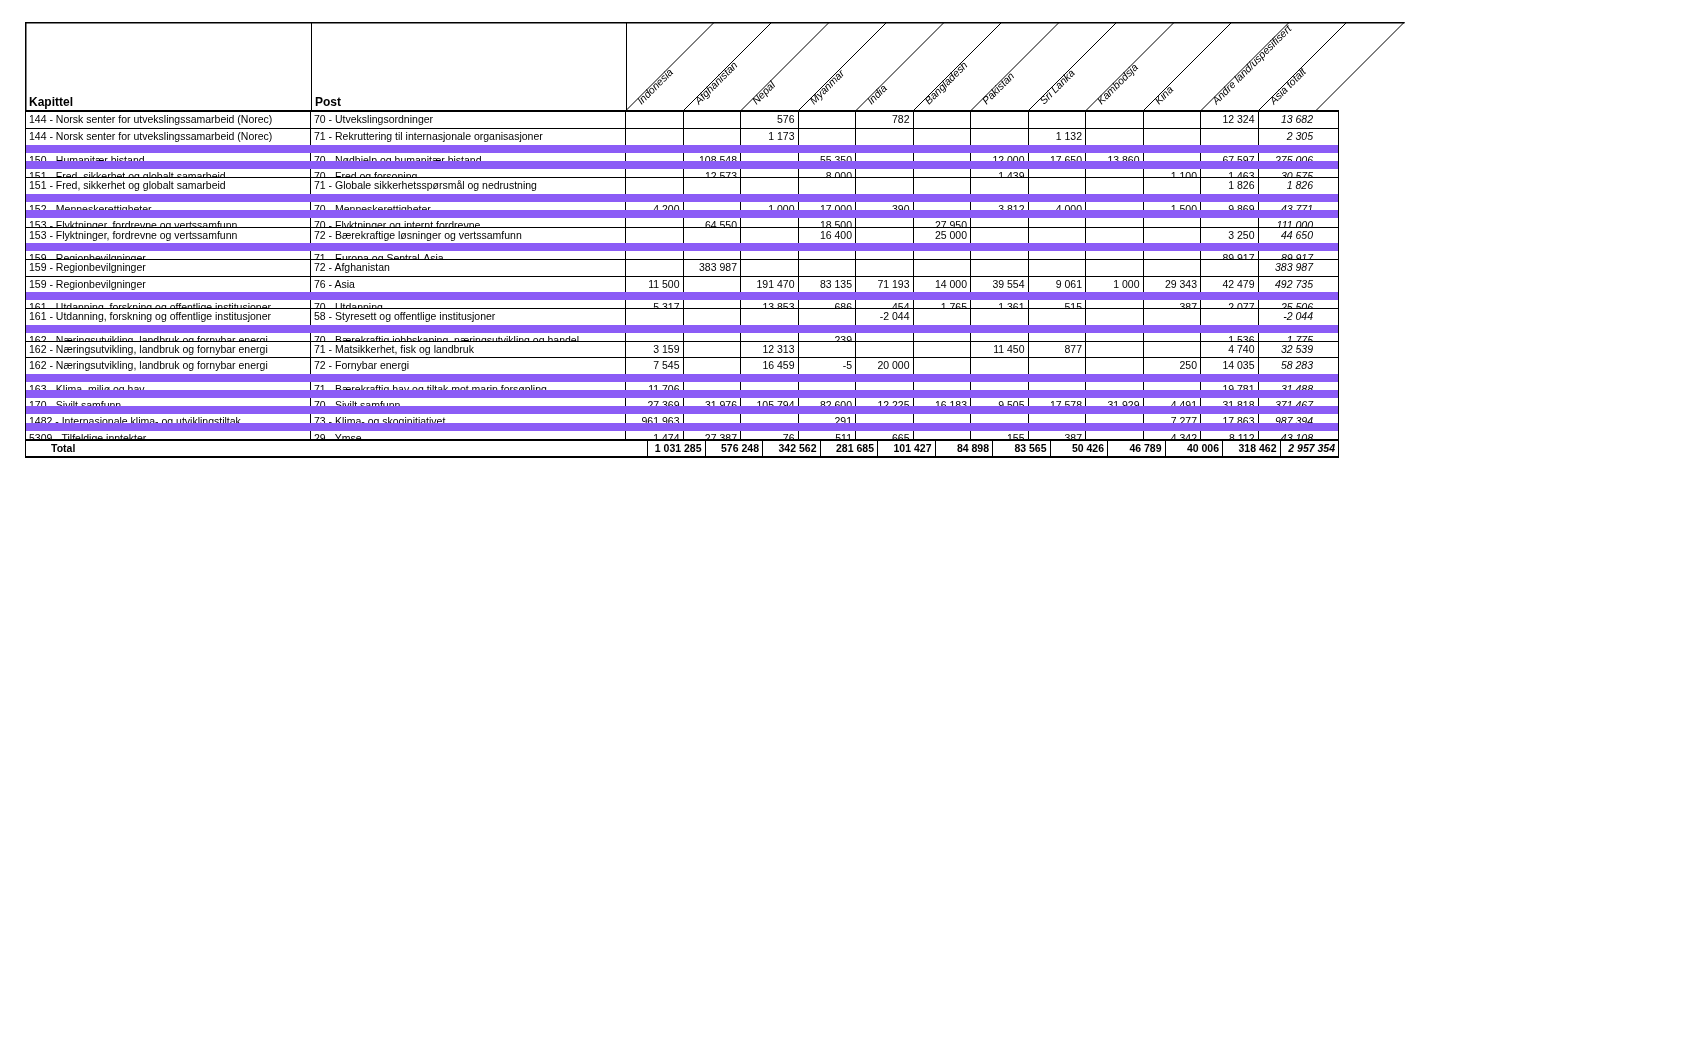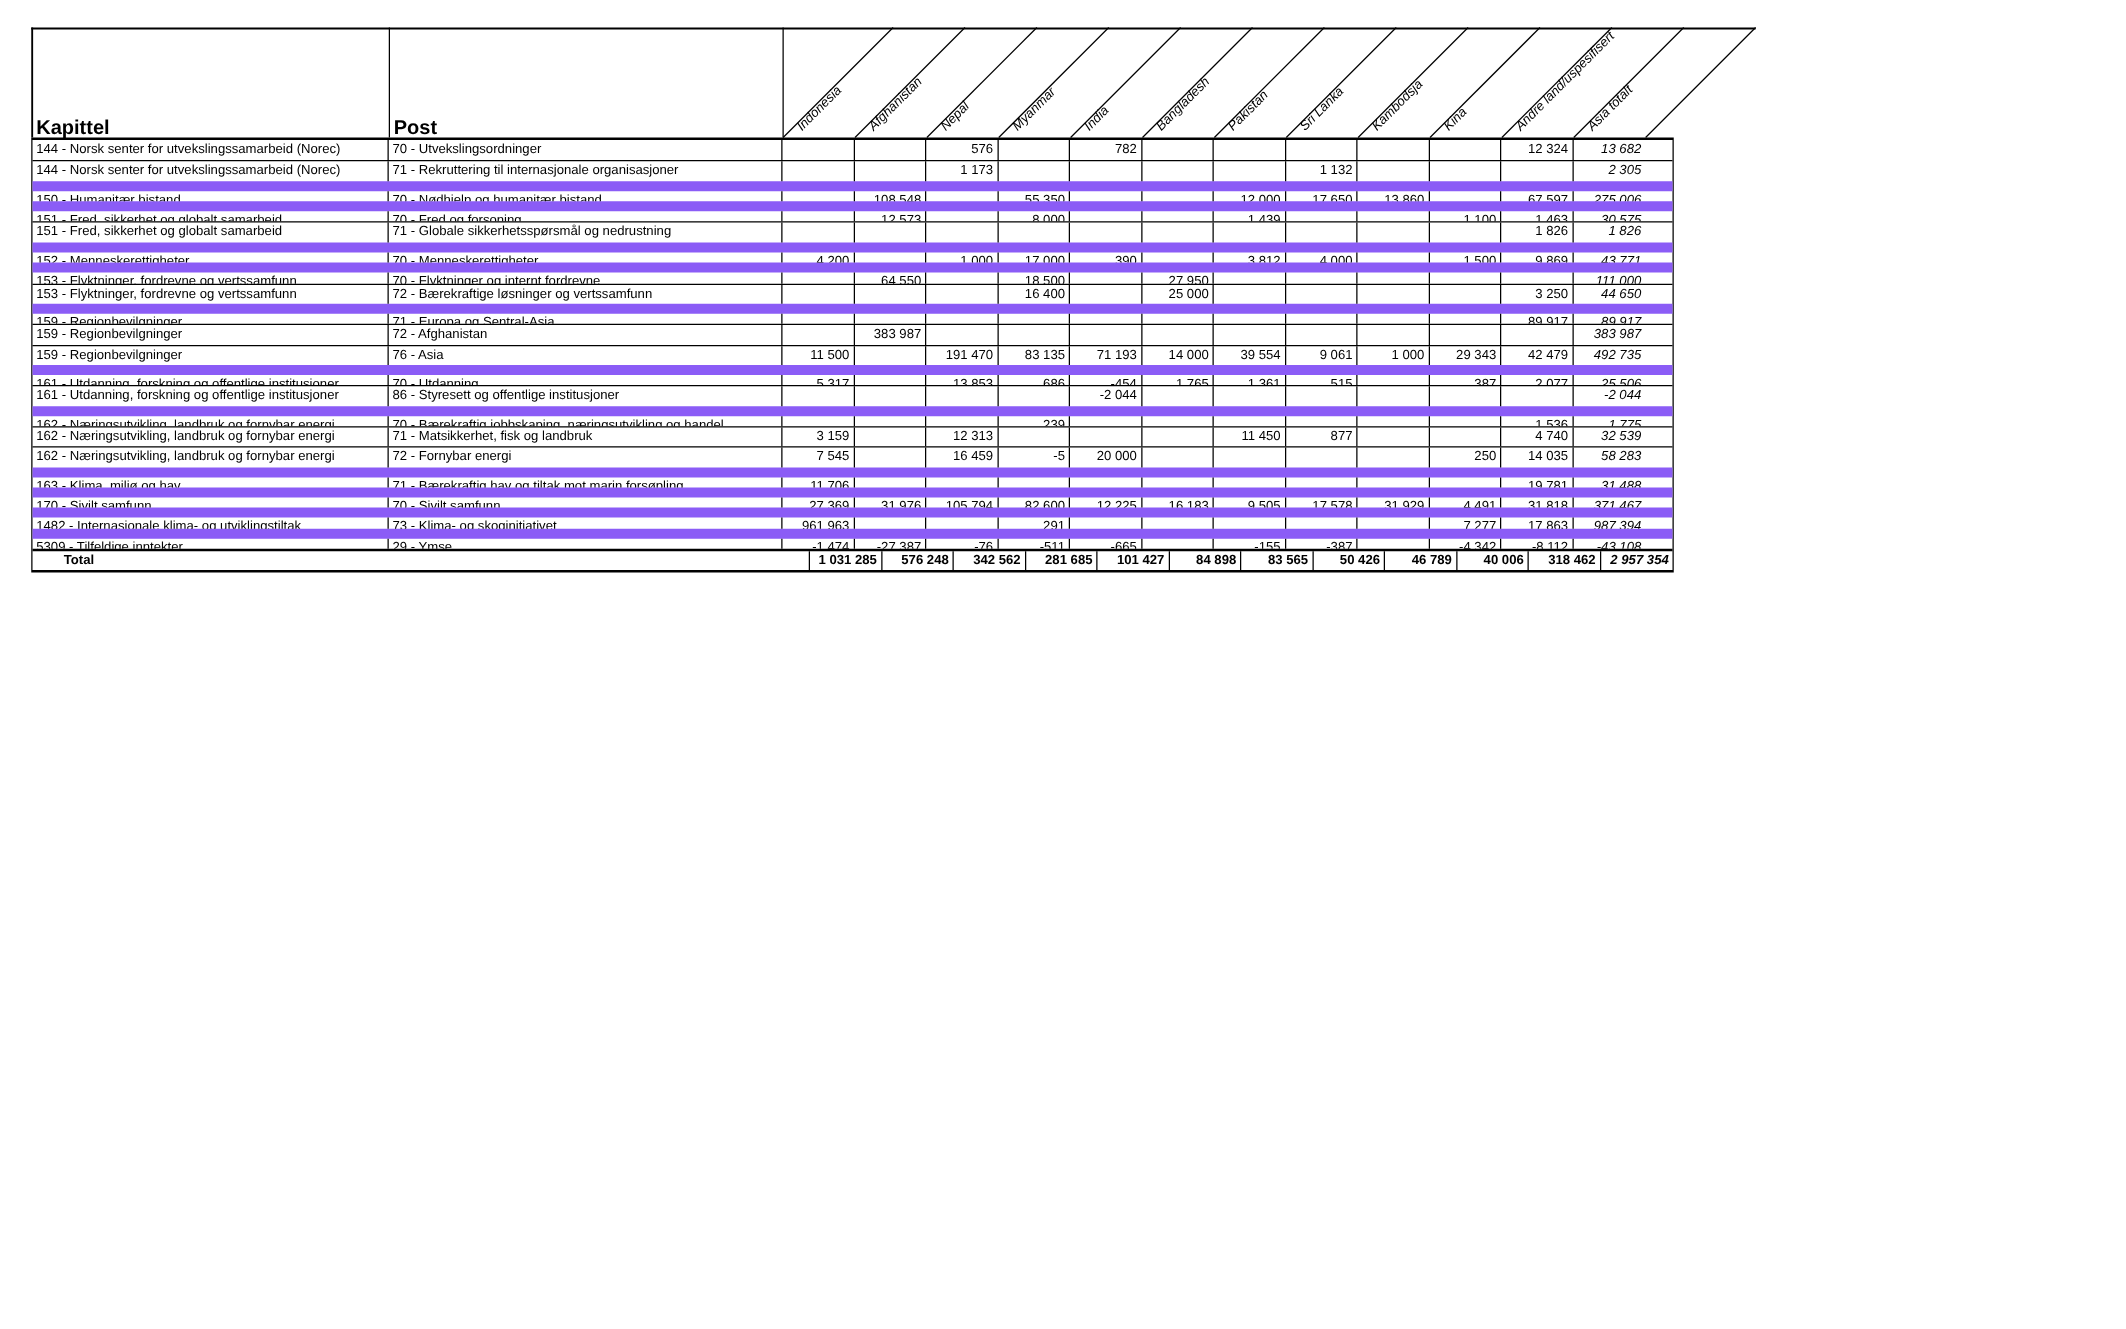--- a/index.html
+++ b/index.html
@@ -4,21 +4,21 @@
 <style>
   html,body{margin:0;padding:0;}
   body{
     width:1701px;height:1063px;background:#ffffff;
     font-family:"Liberation Sans",sans-serif;color:#000;
     position:relative;overflow:hidden;
   }
   #table{position:absolute;left:25px;top:22px;}
   .header{position:relative;width:1293px;height:88px;}
   #hdr-svg{position:absolute;left:0;top:0;overflow:visible;}
-  .hlabel{position:absolute;bottom:1px;font-weight:bold;font-size:16px;line-height:13px;}
+  .hlabel{position:absolute;bottom:1px;font-weight:bold;font-size:12px;line-height:13px;}
   #lbl-kapittel{left:4px;}
   #lbl-post{left:290px;}
   .country-label{font-size:10.5px;font-style:italic;font-family:"Liberation Sans",sans-serif;fill:#000;}
   .grid{display:inline-block;border:1.5px solid #000;border-top:2px solid #000;border-bottom:2px solid #000;}
   .row{display:flex;height:16.36px;box-sizing:border-box;border-top:1px solid #000;}
   .row:first-child{border-top:none;}
   .row.gs{border-top:8px solid #8b5cf6;}
   .row.total{font-weight:bold;border-top:2px solid #000;}
   .cell{box-sizing:border-box;border-right:1px solid #000;font-size:10.5px;line-height:14.5px;
         white-space:nowrap;overflow:hidden;height:100%;}
@@ -242,21 +242,21 @@
         <div class="cell c-num">-454</div>
         <div class="cell c-num">1 765</div>
         <div class="cell c-num">1 361</div>
         <div class="cell c-num">515</div>
         <div class="cell c-num"></div>
         <div class="cell c-num">387</div>
         <div class="cell c-num">2 077</div>
         <div class="cell c-num">25 506</div>
       </div><div class="row">
         <div class="cell c-kap">161 - Utdanning, forskning og offentlige institusjoner</div>
-        <div class="cell c-post">86 - Styresett og offentlige institusjoner</div>
+        <div class="cell c-post">58 - Styresett og offentlige institusjoner</div>
         <div class="cell c-num"></div>
         <div class="cell c-num"></div>
         <div class="cell c-num"></div>
         <div class="cell c-num"></div>
         <div class="cell c-num">-2 044</div>
         <div class="cell c-num"></div>
         <div class="cell c-num"></div>
         <div class="cell c-num"></div>
         <div class="cell c-num"></div>
         <div class="cell c-num"></div>

